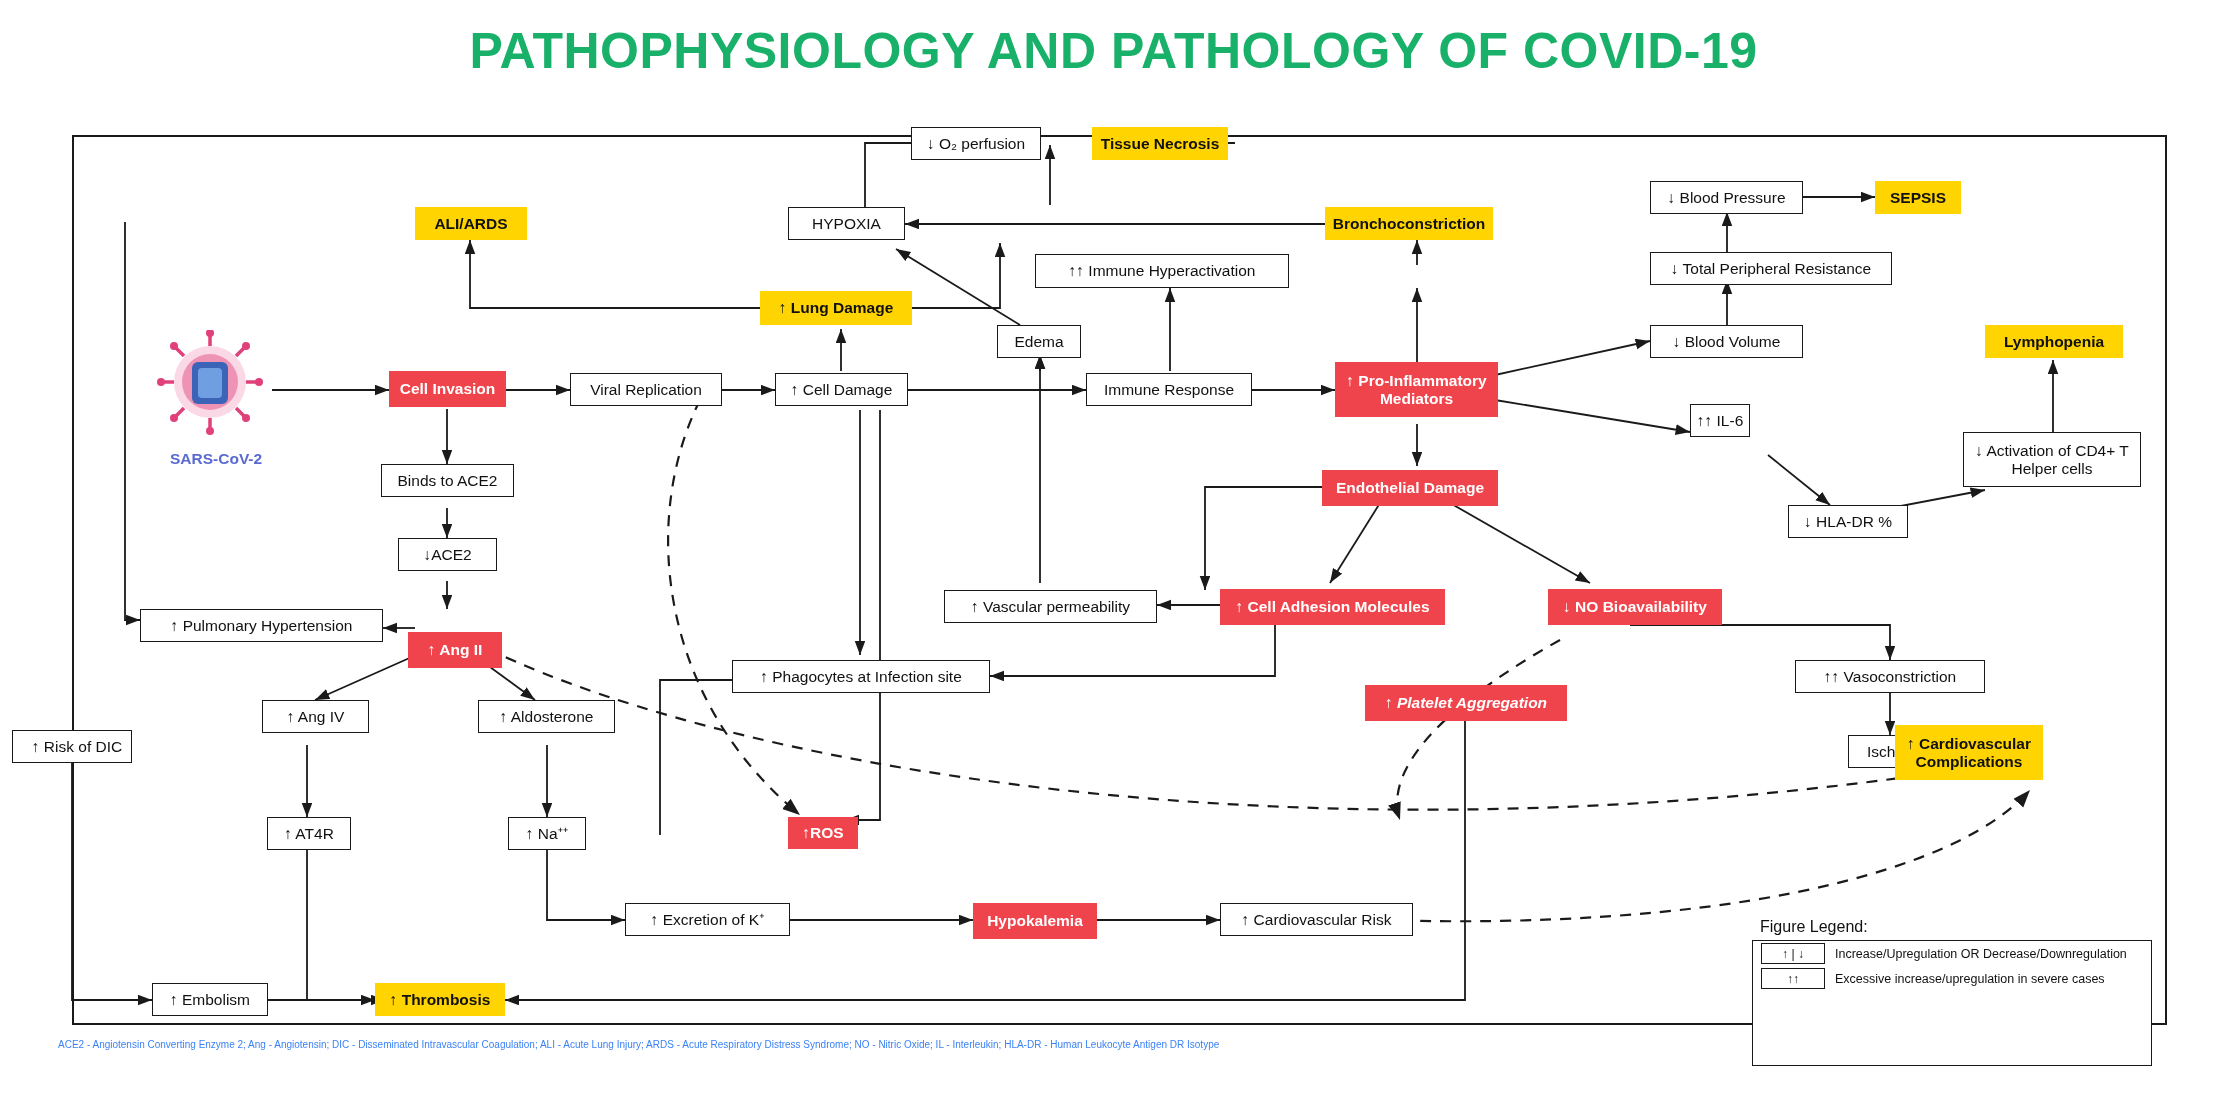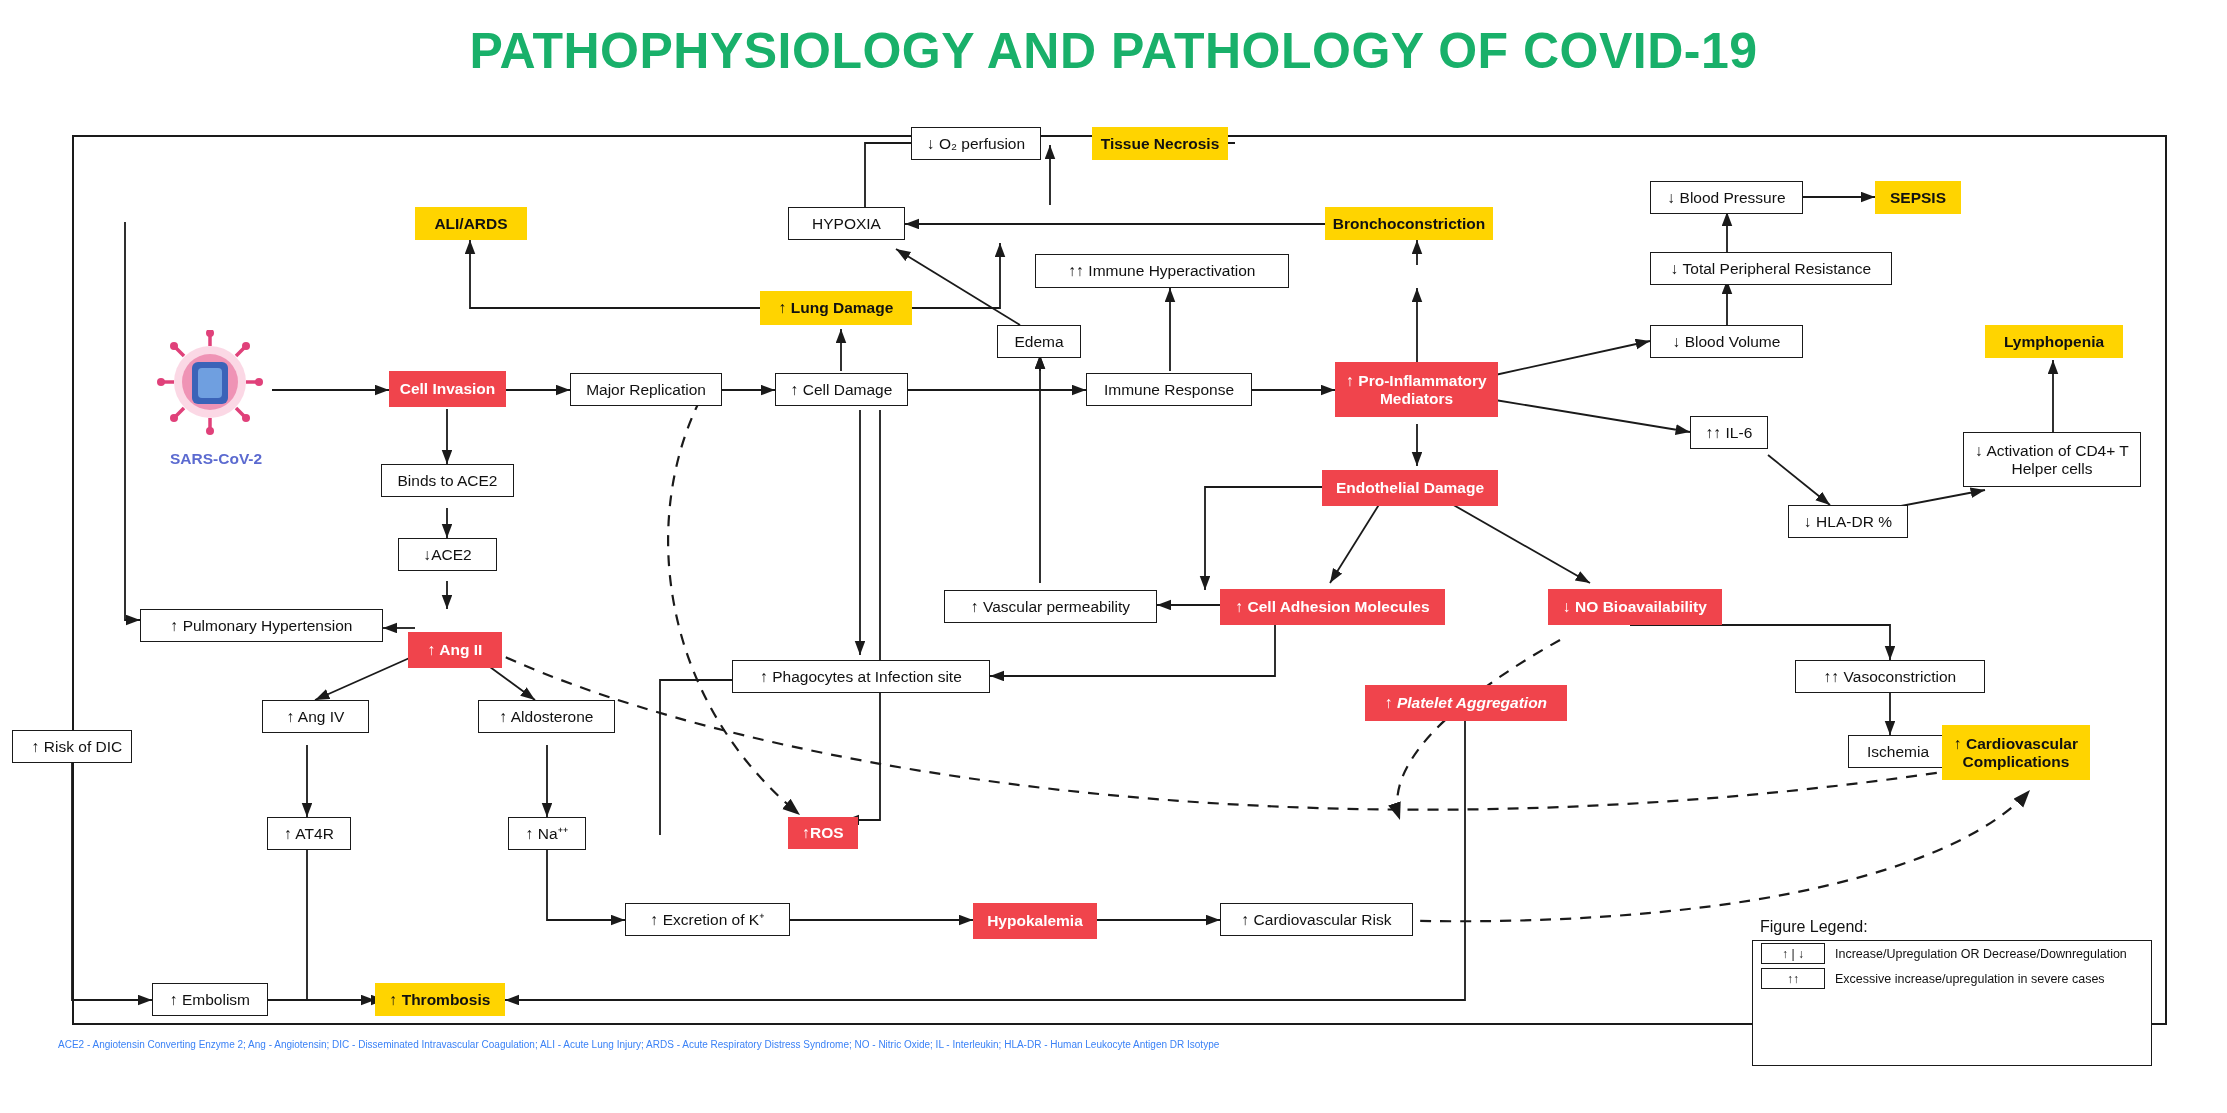--- a/index.html
+++ b/index.html
@@ -225,47 +225,47 @@
 <div class="node yellow" style="left:1325px;top:207px;width:168px;height:33px;">Bronchoconstriction</div>
 <div class="node" style="left:1650px;top:252px;width:242px;height:33px;">↓ Total Peripheral Resistance</div>
 
 <div class="node" style="left:1035px;top:254px;width:254px;height:34px;">↑↑ Immune Hyperactivation</div>
 <div class="node yellow" style="left:760px;top:291px;width:152px;height:34px;">↑ Lung Damage</div>
 <div class="node" style="left:997px;top:325px;width:84px;height:33px;">Edema</div>
 <div class="node" style="left:1650px;top:325px;width:153px;height:33px;">↓ Blood Volume</div>
 <div class="node yellow" style="left:1985px;top:325px;width:138px;height:33px;">Lymphopenia</div>
 
 <div class="node red" style="left:389px;top:371px;width:117px;height:36px;">Cell Invasion</div>
-<div class="node" style="left:570px;top:373px;width:152px;height:33px;">Major Replication</div>
+<div class="node" style="left:570px;top:373px;width:152px;height:33px;">Viral Replication</div>
 <div class="node" style="left:775px;top:373px;width:133px;height:33px;">↑ Cell Damage</div>
 <div class="node" style="left:1086px;top:373px;width:166px;height:33px;">Immune Response</div>
 <div class="node red" style="left:1335px;top:362px;width:163px;height:55px;">↑ Pro-Inflammatory Mediators</div>
 
 <div class="node" style="left:381px;top:464px;width:133px;height:33px;">Binds to ACE2</div>
-<div class="node" style="left:1690px;top:416px;width:78px;height:33px;">↑↑ IL-6</div>
+<div class="node" style="left:1690px;top:404px;width:60px;height:33px;">↑↑ IL-6</div>
 <div class="node wrap" style="left:1963px;top:432px;width:178px;height:55px;">↓ Activation of CD4+ T Helper cells</div>
 
 <div class="node" style="left:398px;top:538px;width:99px;height:33px;">↓ACE2</div>
 <div class="node red" style="left:1322px;top:470px;width:176px;height:36px;">Endothelial Damage</div>
 <div class="node" style="left:1788px;top:505px;width:120px;height:33px;">↓ HLA-DR %</div>
 
 <div class="node" style="left:140px;top:609px;width:243px;height:33px;">↑ Pulmonary Hypertension</div>
 <div class="node red" style="left:408px;top:632px;width:94px;height:36px;">↑ Ang II</div>
 <div class="node" style="left:944px;top:590px;width:213px;height:33px;">↑ Vascular permeability</div>
 <div class="node red" style="left:1220px;top:589px;width:225px;height:36px;">↑ Cell Adhesion Molecules</div>
 <div class="node red" style="left:1548px;top:589px;width:174px;height:36px;">↓ NO Bioavailability</div>
 
 <div class="node" style="left:732px;top:660px;width:258px;height:33px;">↑ Phagocytes at Infection site</div>
 <div class="node" style="left:1795px;top:660px;width:190px;height:33px;">↑↑ Vasoconstriction</div>
 <div class="node red" style="left:1365px;top:685px;width:202px;height:36px;font-style:italic;">↑ Platelet Aggregation</div>
 
 <div class="node" style="left:262px;top:700px;width:107px;height:33px;">↑ Ang IV</div>
 <div class="node" style="left:478px;top:700px;width:137px;height:33px;">↑ Aldosterone</div>
 <div class="node" style="left:1848px;top:735px;width:100px;height:33px;">Ischemia</div>
-<div class="node yellow" style="left:1942px;top:725px;width:148px;height:55px;">↑ Cardiovascular Complications</div>
+<div class="node yellow" style="left:1895px;top:725px;width:148px;height:55px;">↑ Cardiovascular Complications</div>
 
 <div class="node" style="left:12px;top:730px;width:120px;height:33px;padding-left:16px;">↑ Risk of DIC</div>
 <div class="node" style="left:267px;top:817px;width:84px;height:33px;">↑ AT4R</div>
 <div class="node" style="left:508px;top:817px;width:78px;height:33px;">↑ Na⁺⁺</div>
 <div class="node red" style="left:788px;top:817px;width:70px;height:32px;">↑ROS</div>
 
 <div class="node" style="left:625px;top:903px;width:165px;height:33px;">↑ Excretion of K⁺</div>
 <div class="node red" style="left:973px;top:903px;width:124px;height:36px;">Hypokalemia</div>
 <div class="node" style="left:1220px;top:903px;width:193px;height:33px;">↑ Cardiovascular Risk</div>
 

